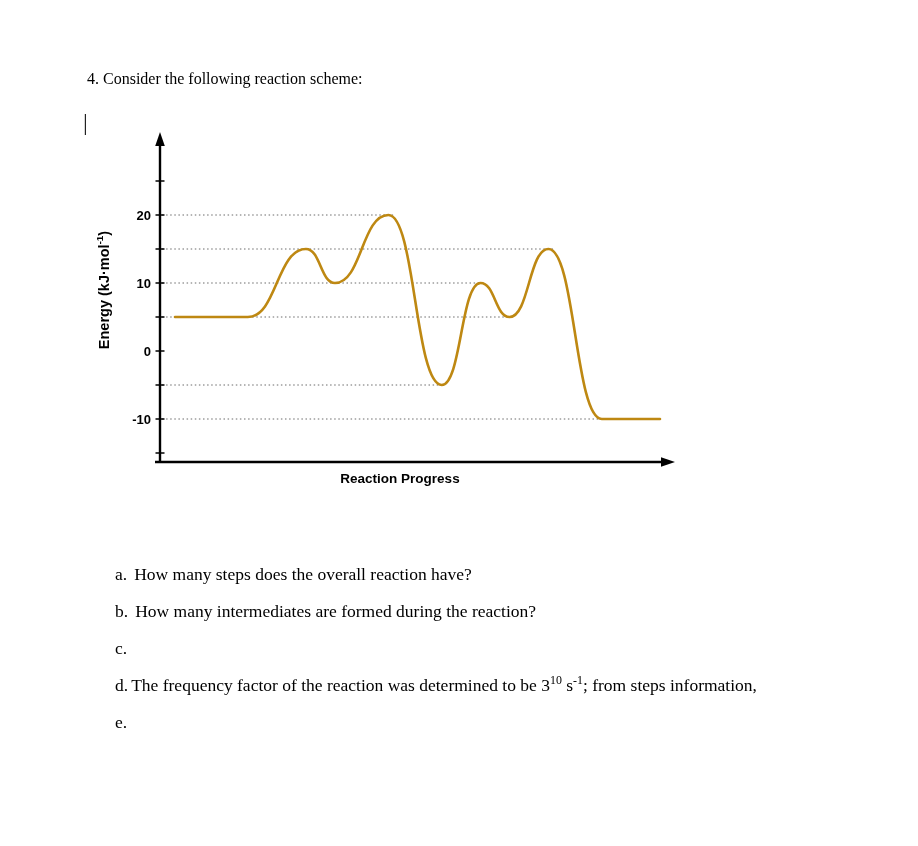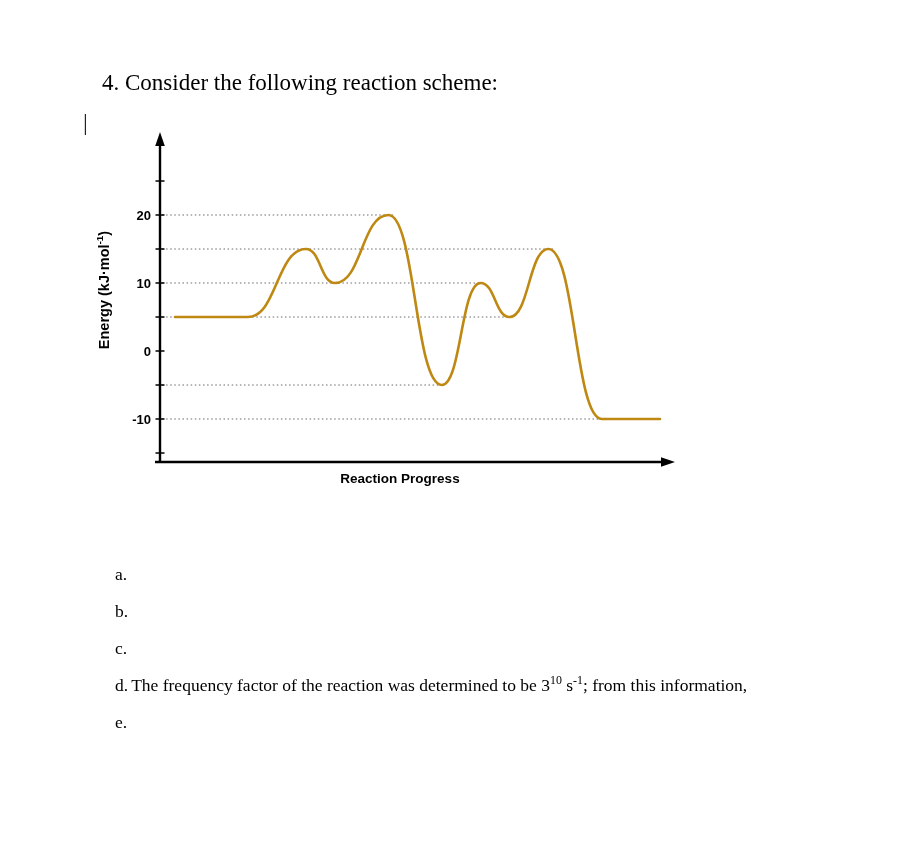--- a/index.html
+++ b/index.html
@@ -7,23 +7,23 @@
   body {
     position: relative;
     width: 918px;
     height: 846px;
     overflow: hidden;
     font-family: "Liberation Serif", serif;
     color: #000;
   }
   .title {
     position: absolute;
-    left: 102px;
+    left: 87px;
     top: 70px;
-    font-size: 23px;
+    font-size: 16px;
   }
   .cursor-bar {
     position: absolute;
     left: 83px;
     top: 109px;
     font-size: 24px;
     color: #222;
   }
   .chart-wrap {
     position: absolute;
@@ -108,27 +108,29 @@
     <line class="axis" x1="70" y1="342" x2="578" y2="342"></line>
     <polygon class="arrowhead" points="590,342 576,337.2 576,346.8"></polygon>
     <text class="x-axis-label" x="315" y="363" text-anchor="middle">Reaction Progress</text>
   </svg>
   <div class="ylabel"><span>Energy (kJ·mol</span><sup>-1</sup><span>)</span></div>
 </div>
 
 <div class="questions">
   <div class="q">
     <span class="qlabel">a.</span>
+    <span class="qtext">How many steps does the overall reaction have?</span>
   </div>
   <div class="q">
     <span class="qlabel">b.</span>
+    <span class="qtext">How many intermediates are formed during the reaction?</span>
   </div>
   <div class="q">
     <span class="qlabel">c.</span>
   </div>
   <div class="q">
     <span class="qlabel qlabel-tight">d.</span>
-    <span class="qtext"><span>The frequency factor of the reaction was determined to be 3</span><sup>10</sup><span> s</span><sup>-1</sup><span>; from this information,</span><br></span>
+    <span class="qtext"><span>The frequency factor of the reaction was determined to be 3</span><sup>10</sup><span> s</span><sup>-1</sup><span>; from steps information,</span><br></span>
   </div>
   <div class="q">
     <span class="qlabel">e.</span>
   </div>
 </div>
 
 </body></html>

